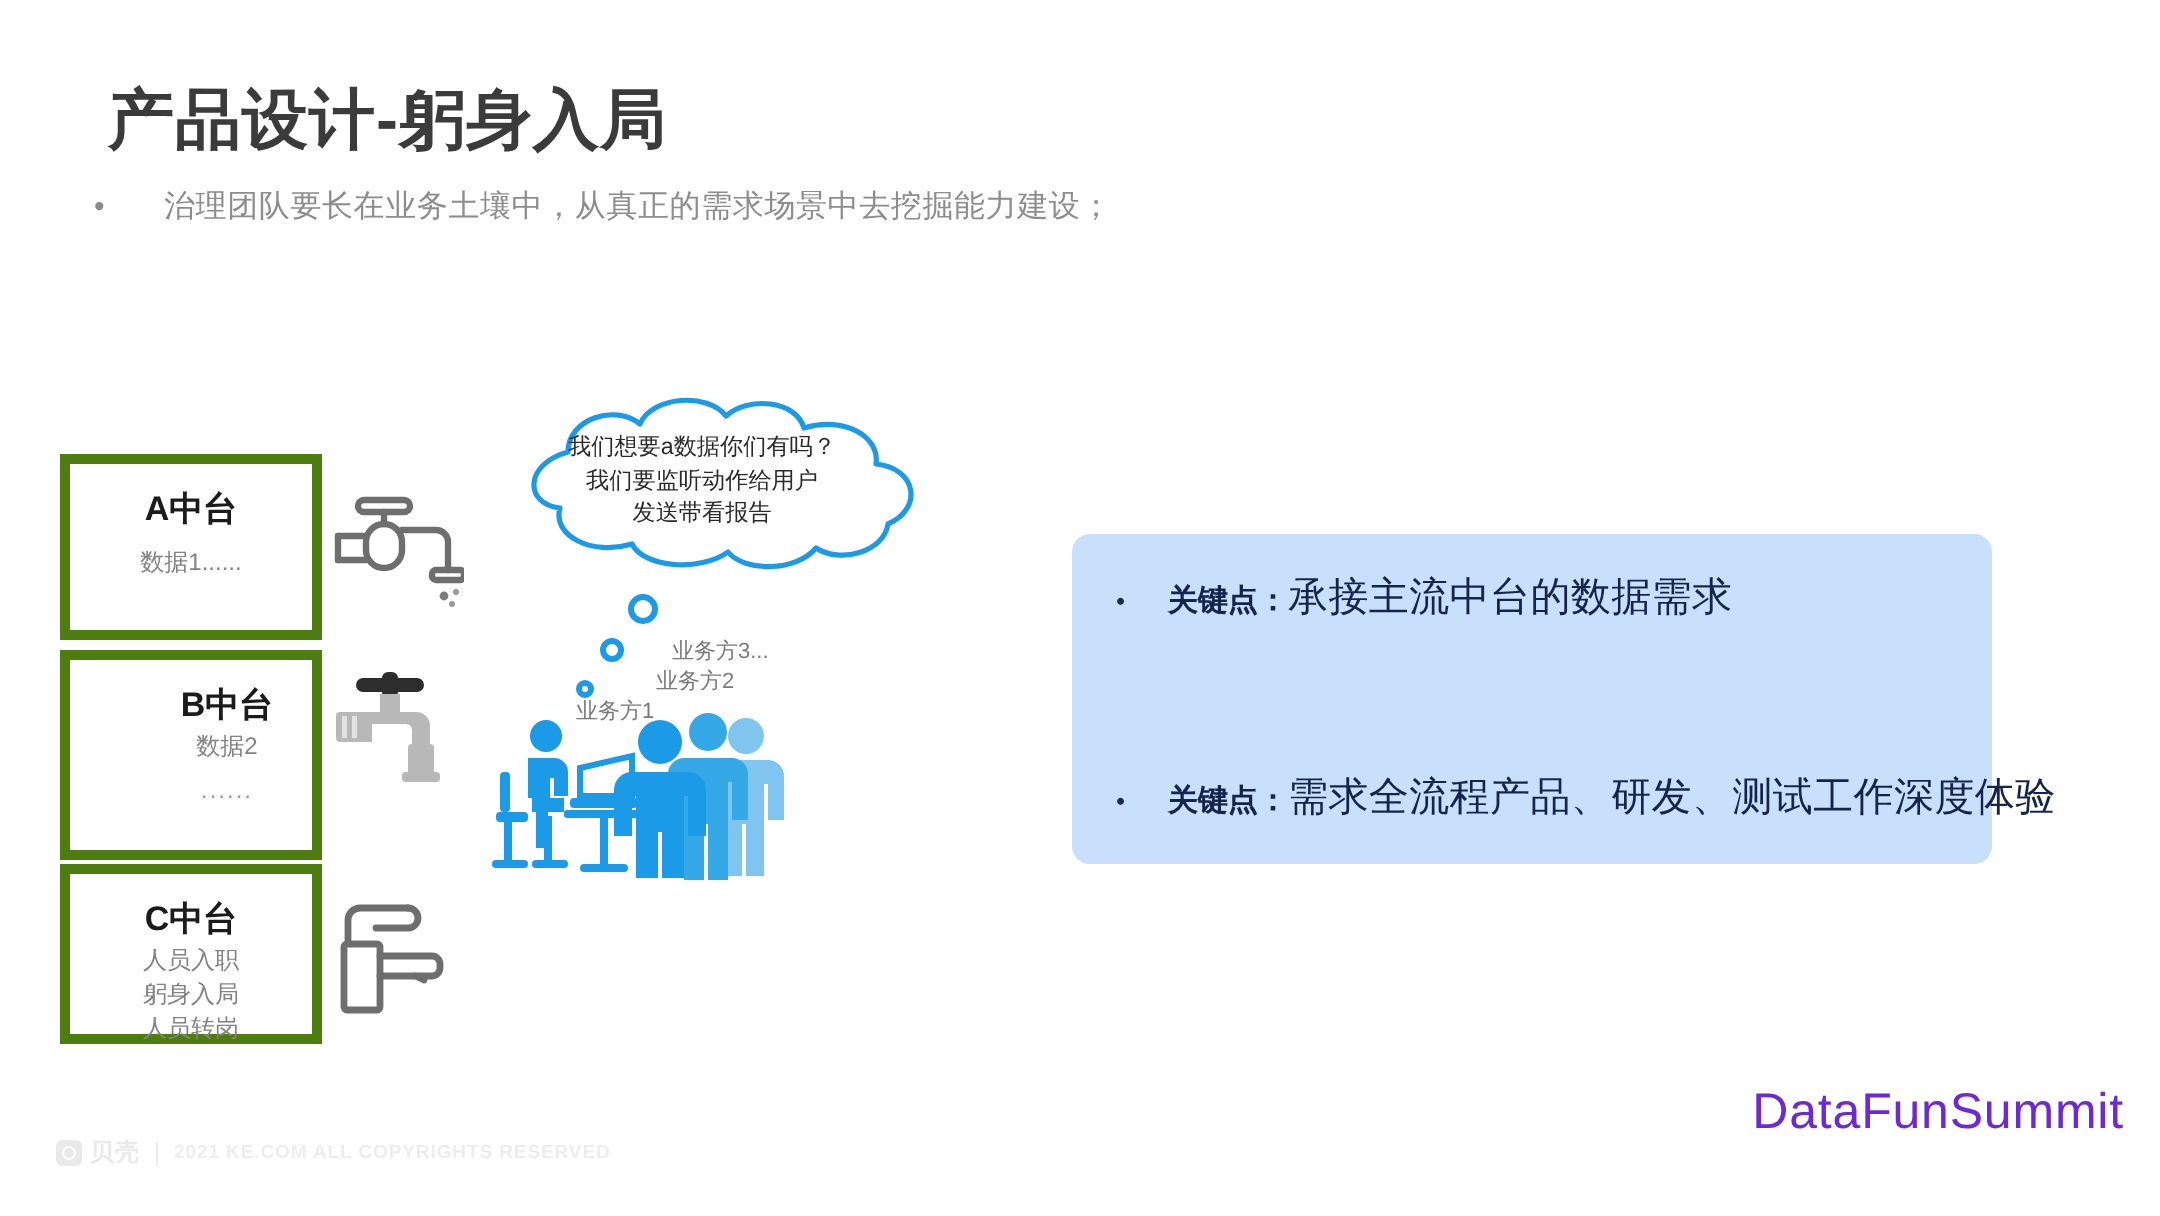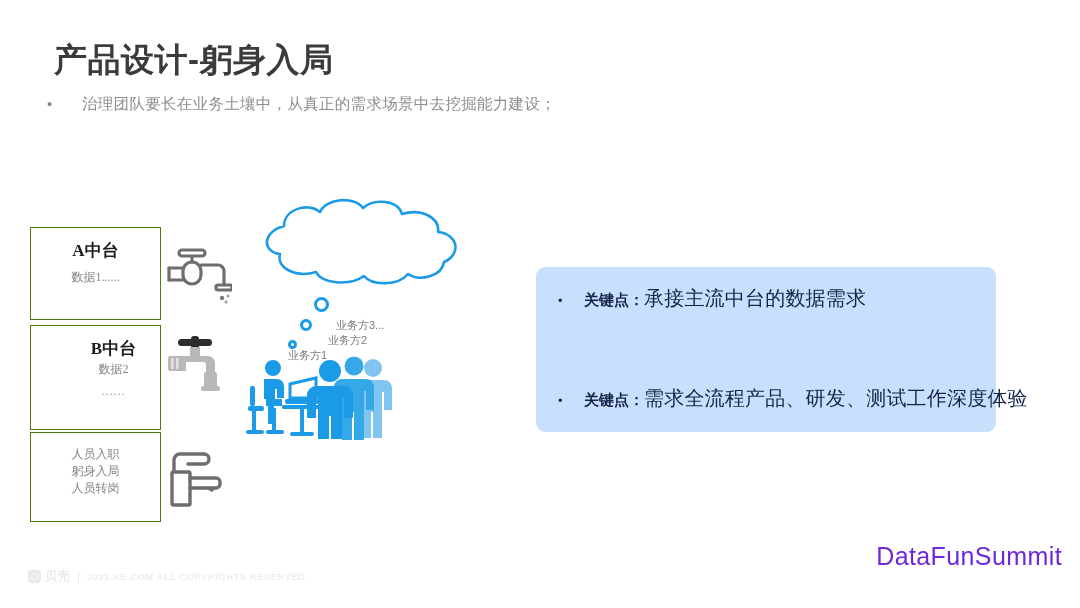--- a/index.html
+++ b/index.html
@@ -51,25 +51,24 @@
     letter-spacing: 0.3px;
     margin-left: 9px;
   }
 
   
   .box {
     position: absolute;
     left: 30px;
     width: 131px;
     box-sizing: border-box;
-    border: 1px solid #4d7c0f;
+    border: 5px solid #4d7c0f;
     background: #ffffff;
     text-align: center;
     padding-top: 12px;
-    font-family: Liberation Serif, serif;
   }
   #box-a { top: 227px; height: 93px; }
   #box-b { top: 325px; height: 105px; padding-left: 36px; }
   #box-c { top: 432px; height: 90px; }
 
   .box-title {
     font-size: 17px;
     font-weight: bold;
     color: #1b1b1b;
     line-height: 22px;
@@ -260,20 +259,21 @@
     <div class="box-sub">数据1......</div>
   </div>
 
   <div class="box" id="box-b">
     <div class="box-title">B中台</div>
     <div class="box-sub tight">数据2</div>
     <div class="box-dots">......</div>
   </div>
 
   <div class="box" id="box-c">
+    <div class="box-title">C中台</div>
     <div class="box-sub tight">人员入职</div>
     <div class="box-sub tight" style="margin-top:0">躬身入局</div>
     <div class="box-sub tight" style="margin-top:0">人员转岗</div>
   </div>
 
   <svg class="faucet" id="faucet-1" width="66" height="62" viewBox="0 0 66 62">
     <g fill="none" stroke="#6e6e6e" stroke-width="3.2" stroke-linejoin="round" stroke-linecap="round">
       <rect x="13" y="4" width="26" height="6" rx="3"></rect>
       <line x1="26" y1="10" x2="26" y2="16"></line>
       <rect x="17" y="16" width="18" height="22" rx="9"></rect>
@@ -322,20 +322,25 @@
              C152 2, 176 4, 180 18
              C200 12, 218 22, 216 36
              C236 38, 240 58, 222 66
              C220 80, 198 86, 186 78
              C176 90, 150 90, 142 80
              C128 90, 100 88, 94 76
              C74 82, 54 72, 58 58
              C40 56, 40 36, 62 30 Z" fill="#ffffff" stroke="#1b9ae8" stroke-width="2.6" stroke-linejoin="round"></path>
   </svg>
 
+  <div id="cloud-text">
+    <div>我们想要a数据你们有吗？</div>
+    <div>我们要监听动作给用户</div>
+    <div>发送带看报告</div>
+  </div>
 
   <div class="bubble-dot" id="bubble-dot-1"></div>
   <div class="bubble-dot" id="bubble-dot-2"></div>
   <div class="bubble-dot" id="bubble-dot-3"></div>
 
   <div class="party-label" id="party-3">业务方3...</div>
   <div class="party-label" id="party-2">业务方2</div>
   <div class="party-label" id="party-1">业务方1</div>
 
   <svg id="people-group" viewBox="0 0 150 85">

